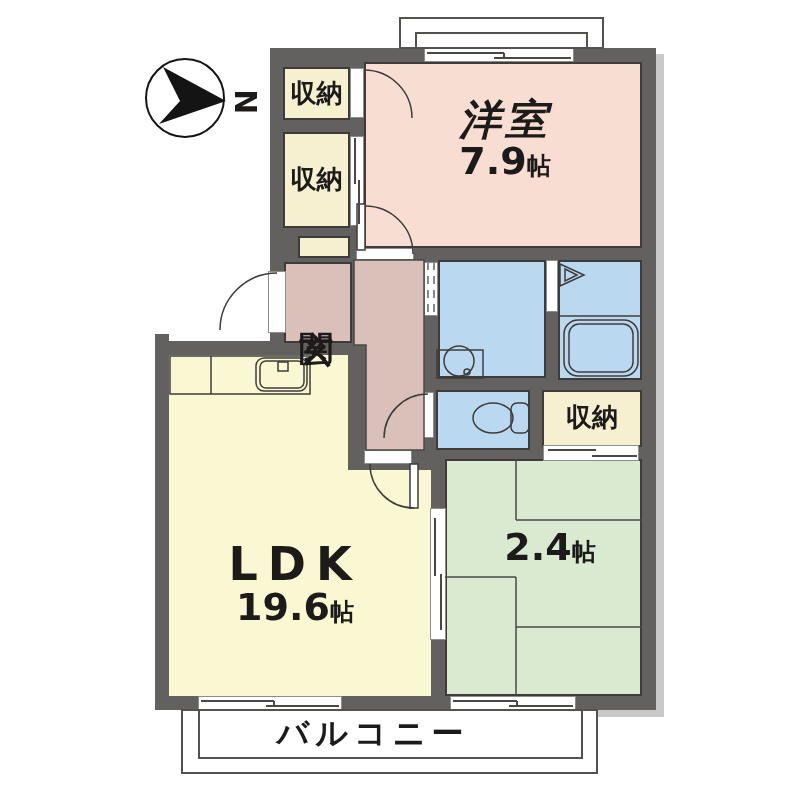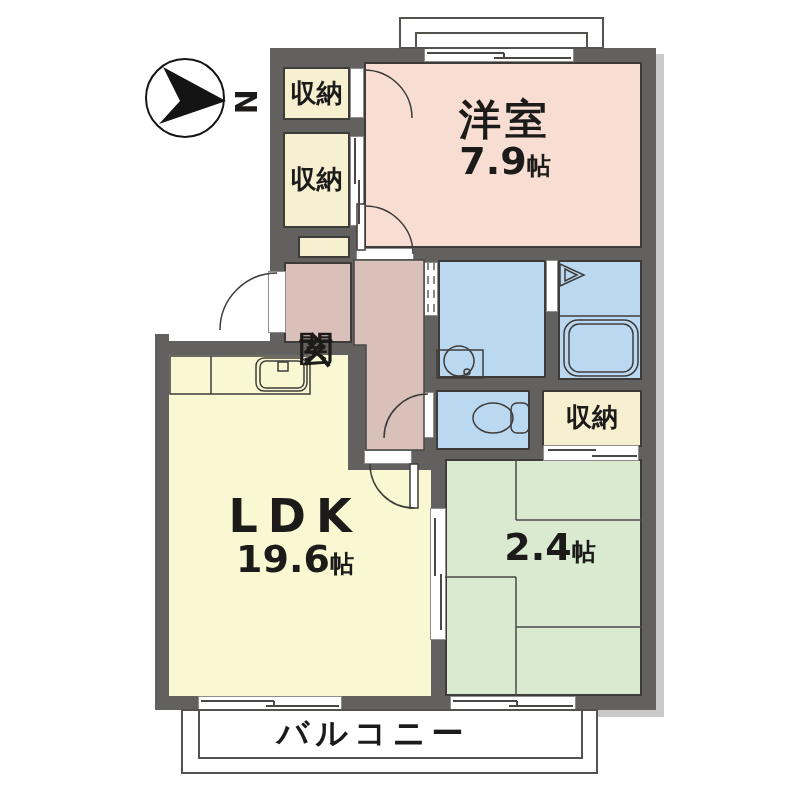--- a/index.html
+++ b/index.html
@@ -13,22 +13,22 @@
   .room{z-index:3;border:2px solid var(--line,#3e3c3a);}
   .c-pink{background:var(--western_room,#f8ded2);}
   .c-cream{background:var(--closet,#f6f0d1);}
   .c-mauve{background:var(--entrance_hall,#d9c0b9);}
   .c-blue{background:var(--wet_area,#bad9f0);}
   .c-yellow{background:var(--ldk,#f9f8d2);}
   .c-green{background:var(--japanese_room,#d9ead1);}
   .opening{background:#fff;border:1px solid #8f8d8b;z-index:4;}
   svg.overlay{position:absolute;left:0;top:0;z-index:5;pointer-events:none;}
   .label{position:absolute;z-index:6;color:#1c1b1a;text-align:center;line-height:1.05;}
-  .room-title{font-size:42px;font-weight:bold;letter-spacing:4px;white-space:nowrap;}
-  .ldk-title{font-size:46px;font-weight:bold;letter-spacing:10px;white-space:nowrap;}
+  .room-title{font-size:42px;font-weight:bold;letter-spacing:4px;white-space:nowrap;font-style:italic;}
+  .ldk-title{font-size:46px;font-weight:bold;letter-spacing:10px;white-space:nowrap;margin-top:48px;}
   .room-size{font-size:38px;font-weight:bold;white-space:nowrap;}
   .room-size .unit{font-size:24px;font-weight:bold;}
   .closet-label{font-size:26px;font-weight:bold;white-space:nowrap;}
   .genkan-label{font-size:34px;font-weight:bold;writing-mode:vertical-rl;text-orientation:upright;letter-spacing:2px;}
   .balcony-label{font-size:32px;font-weight:bold;letter-spacing:6px;white-space:nowrap;text-align:center;}
   .north-label{font-size:30px;font-weight:bold;transform:rotate(90deg);}
 </style>
 </head>
 <body>
 

